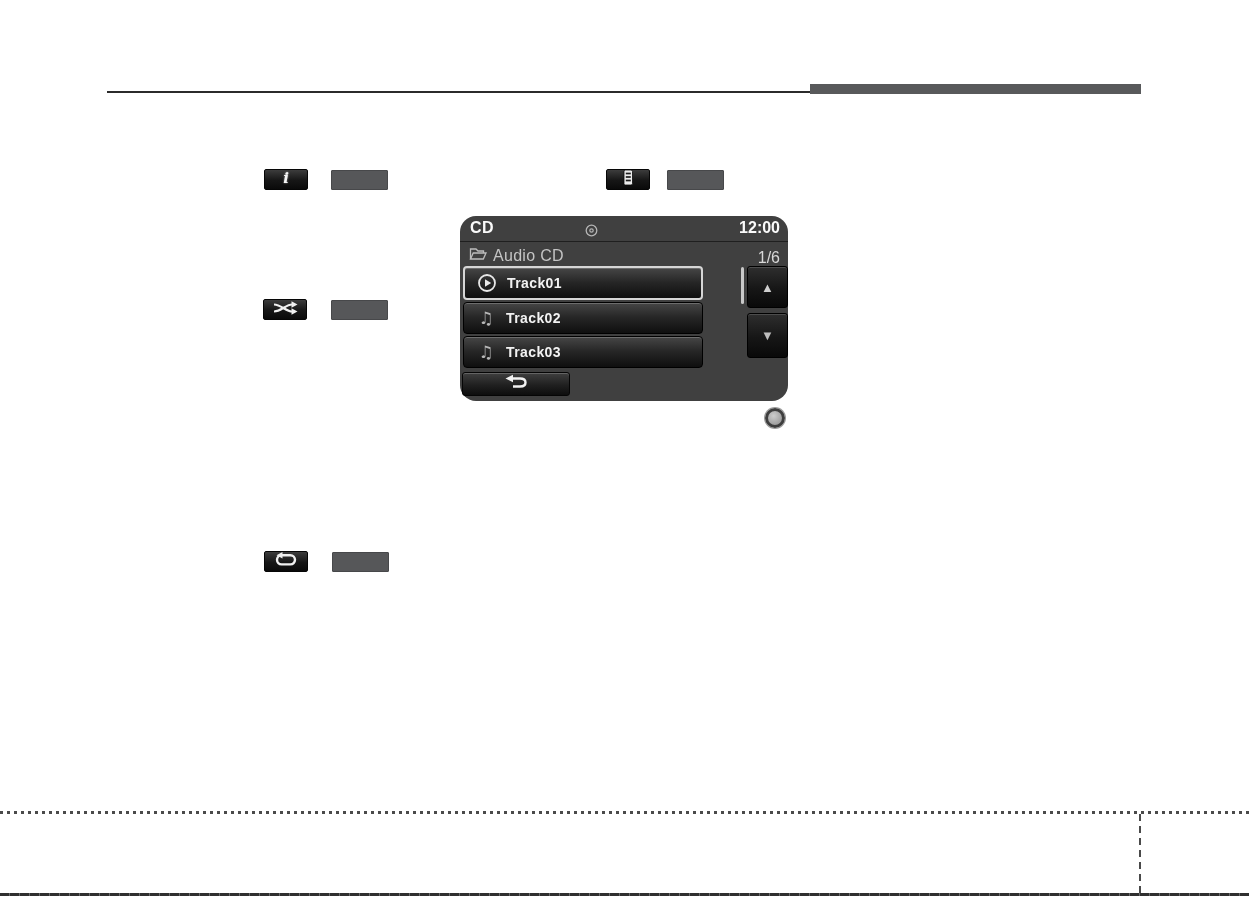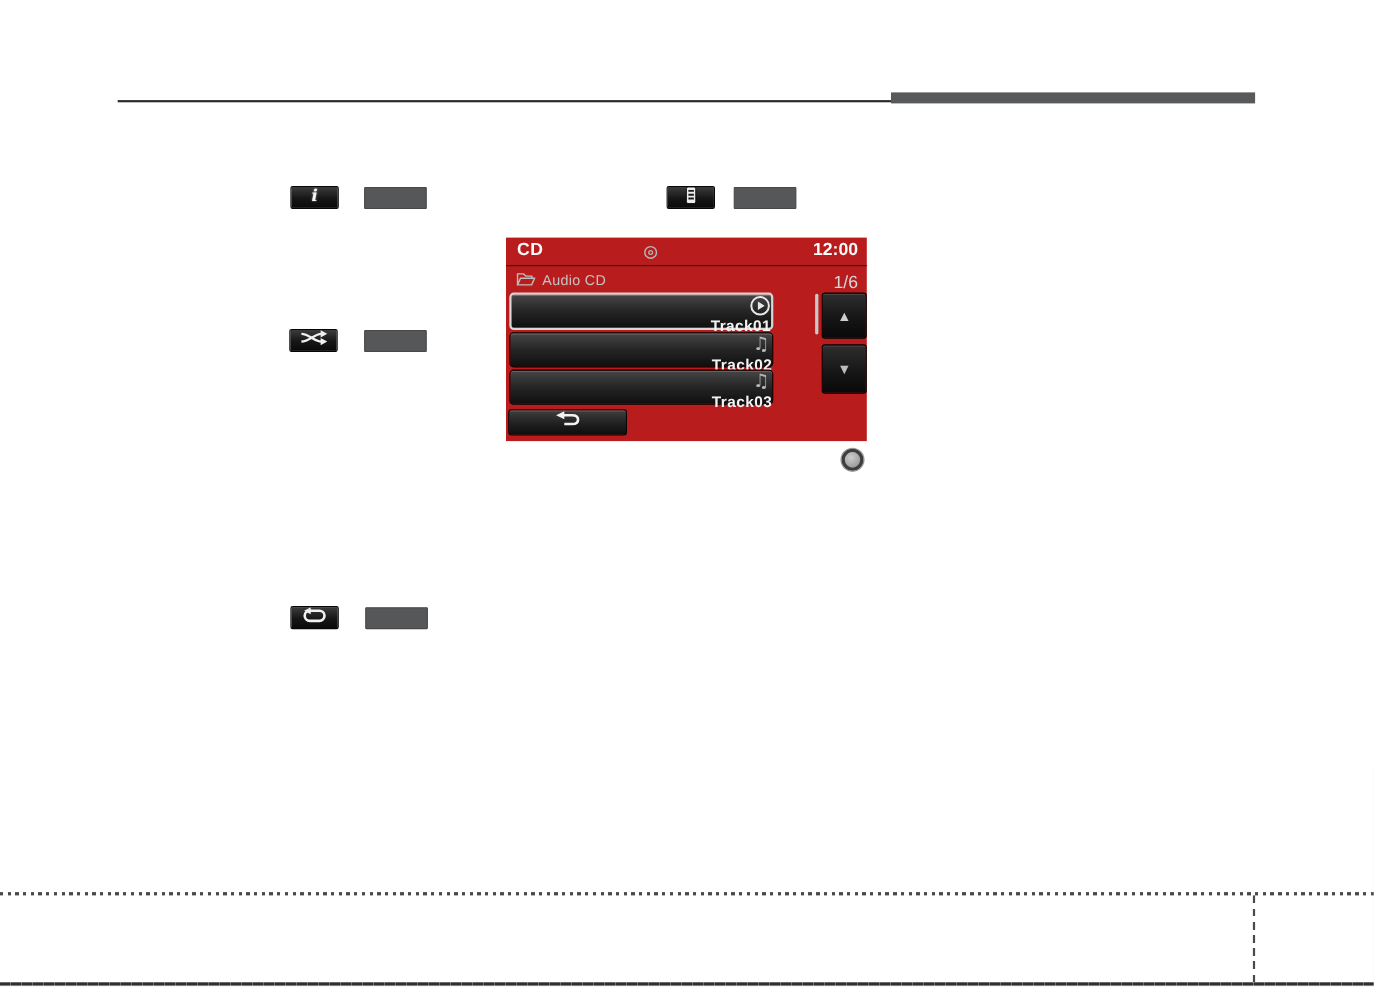--- a/index.html
+++ b/index.html
@@ -30,42 +30,41 @@
   .info-glyph{
     font-family:"DejaVu Serif", serif;
     font-style:italic;font-weight:bold;font-size:15px;color:#f5f5f5;
     line-height:1;margin-top:-2px;
     text-shadow:0 0 2px rgba(255,255,255,.6);
   }
 
   
   .cd-screen{
     position:absolute;left:460px;top:216px;width:328px;height:185px;
-    background:#b91c1c;color:#f2f2f2;
+    background:#404040;color:#f2f2f2;border-radius:16px;
   }
   .statusbar{
     position:absolute;left:0;top:0;width:100%;height:26px;
     border-bottom:1px solid #1f1f1f;box-sizing:border-box;
   }
   .src-label{position:absolute;left:10px;top:3px;font-size:16px;font-weight:bold;letter-spacing:.5px;color:#fafafa;}
   .disc-icon{position:absolute;left:125px;top:7px;}
   .clock{position:absolute;right:8px;top:3px;font-size:16px;font-weight:bold;color:#fafafa;text-align:center;}
   .folder-row{position:absolute;left:0;top:27px;width:100%;height:23px;}
   .folder-icon{position:absolute;left:9px;top:4px;}
-  .folder-label{position:absolute;left:33px;top:4px;font-size:13px;color:#c4c4c4;letter-spacing:.3px;}
+  .folder-label{position:absolute;left:33px;top:4px;font-size:16px;color:#c4c4c4;letter-spacing:.3px;}
   .page-indicator{position:absolute;right:8px;top:6px;font-size:16px;color:#d8d8d8;}
 
   .track-row{
     position:absolute;left:3px;width:240px;
     background:linear-gradient(180deg,#464646 0%,#262626 48%,#0f0f0f 100%);
     border:1px solid #000;border-radius:4px;
     box-shadow:inset 0 1px 0 rgba(255,255,255,.22);
-    display:flex;align-items:flex-end;
-    box-sizing:border-box;
-    flex-direction:column;
+    display:flex;align-items:center;
+    box-sizing:border-box;
   }
   .track-row.selected{border:2px solid #d6d6d6;}
   .track-icon{width:20px;height:20px;margin-left:12px;display:flex;align-items:center;justify-content:center;flex:0 0 auto;}
   .note-glyph{font-family:"DejaVu Sans", sans-serif;font-size:17px;color:#b8b8b8;line-height:1;}
   .track-title{margin-left:10px;font-size:14px;font-weight:700;color:#f2f2f2;letter-spacing:.4px;}
 
   .scroll-strip{position:absolute;left:281px;top:51px;width:3px;height:37px;background:#c9c9c9;border-radius:2px;}
   .scroll-btn{
     position:absolute;left:287px;width:41px;
     background:linear-gradient(180deg,#2e2e2e 0%,#161616 55%,#090909 100%);

